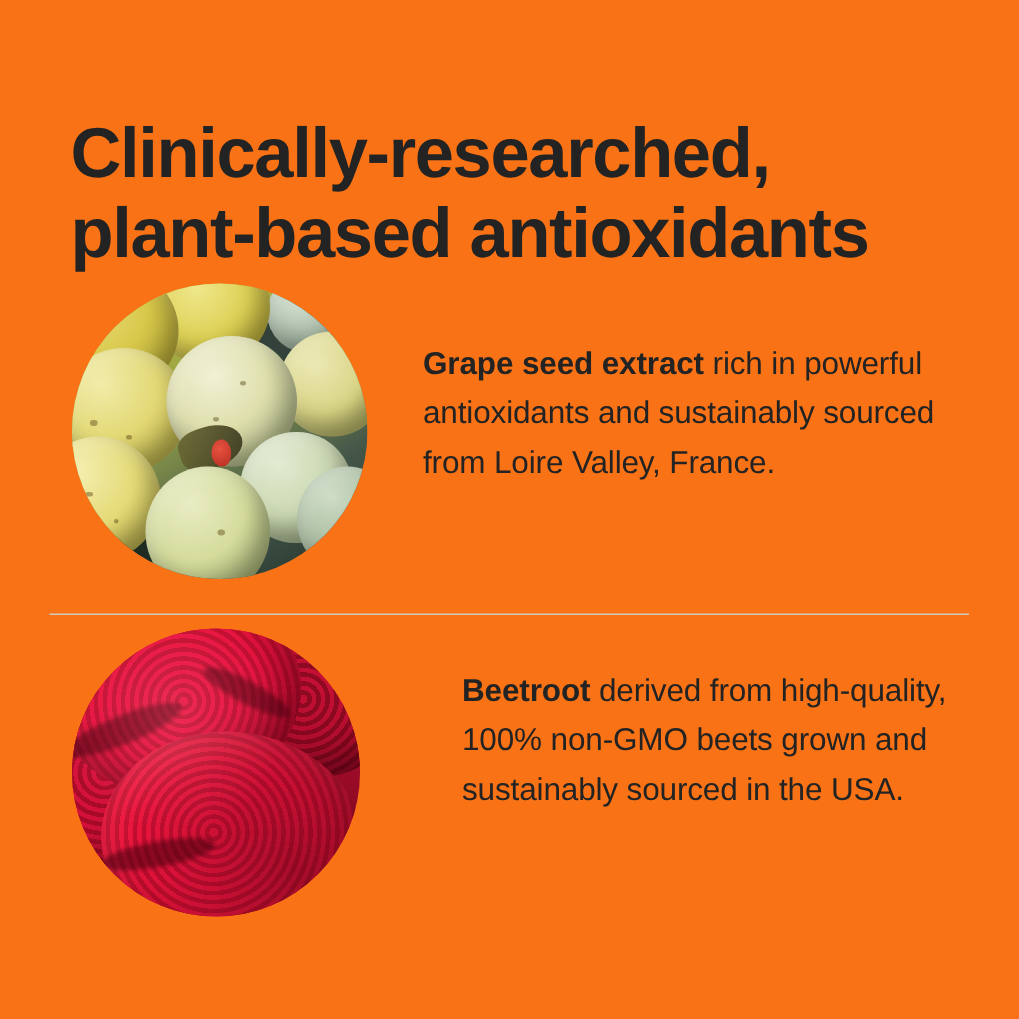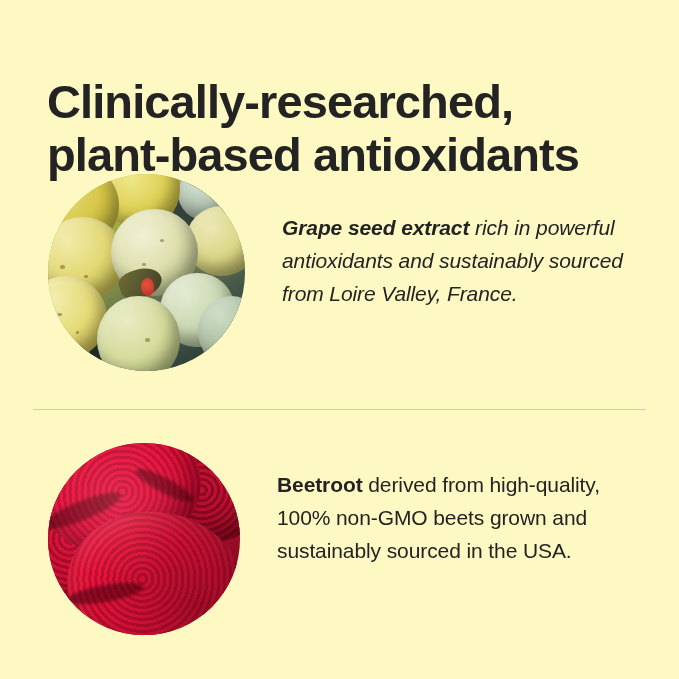--- a/index.html
+++ b/index.html
@@ -12,21 +12,21 @@
     background: #F0EEEA;
     font-family: "Liberation Sans", sans-serif;
     color: #232323;
     overflow: hidden;
   }
 
   .page {
     position: relative;
     width: 679px;
     height: 679px;
-    background: #fef9c3;
+    background: #f97316;
     box-sizing: border-box;
   }
 
   
   .headline {
     position: absolute;
     left: 47px;
     top: 44px;
     width: 600px;
     font-size: 47px;
@@ -41,22 +41,22 @@
   }
 
   
   .row {
     position: absolute;
     left: 0;
     width: 679px;
     display: flex;
     align-items: flex-start;
   }
-  .row-grape { top: 174px; font-style: italic; }
-  .row-beet  { top: 443px; }
+  .row-grape { top: 189px; }
+  .row-beet  { top: 419px; gap: 31px; }
 
   .media {
     position: relative;
     margin-left: 48px;
     width: 197px;
     height: 197px;
     border-radius: 50%;
     overflow: hidden;
     flex: 0 0 auto;
   }

